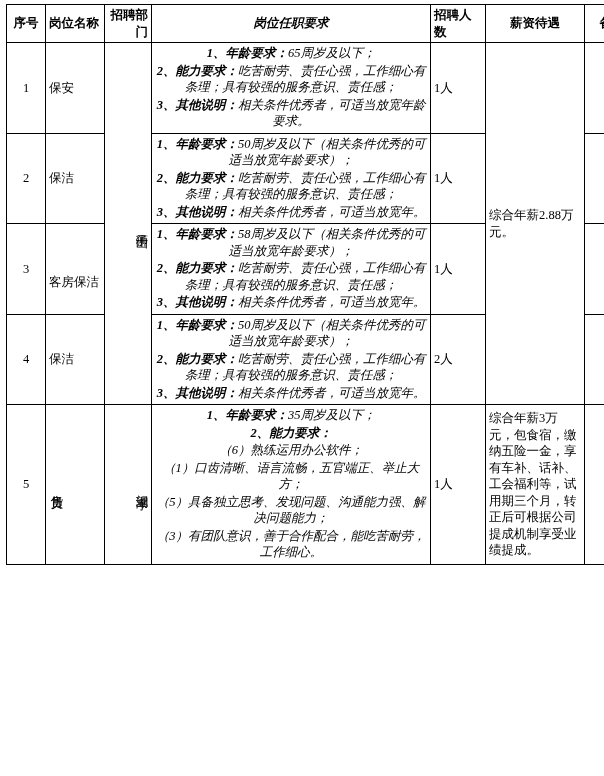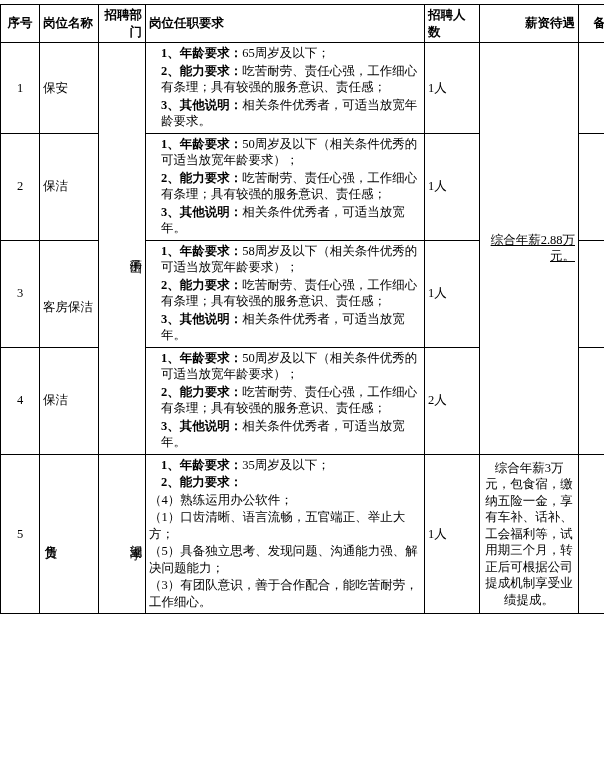--- a/index.html
+++ b/index.html
@@ -10,21 +10,21 @@
   body {
     width: 604px;
     height: 776px;
     font-family: "Liberation Serif", "DejaVu Serif", serif;
     color: #000000;
   }
   .sheet {
     width: 604px;
     height: 776px;
     box-sizing: border-box;
-    padding: 4px 6px 4px 0;
+    padding: 4px 6px 4px 6px;
   }
   table.job-table {
     border-collapse: collapse;
     width: 592px;
     table-layout: fixed;
   }
   table.job-table td, table.job-table th {
     border: 1px solid #000000;
     vertical-align: middle;
     padding: 2px 3px;
@@ -33,44 +33,43 @@
   }
   thead th {
     text-align: center;
     font-weight: bold;
     font-size: 13px;
     padding: 4px 2px;
   }
   .c-seq { width: 32px; text-align: center; }
   .c-name { width: 52px; text-align: left; }
   .c-dept { width: 40px; text-align: right; }
-  .c-req { width: 272px; text-align: left; }
+  .c-req { width: 272px; text-align: center; font-style: italic; }
   .c-count { width: 48px; text-align: left; }
-  .c-salary { width: 92px; text-align: right; }
+  .c-salary { width: 92px; text-align: center; }
   .c-remark { width: 48px; text-align: center; }
 
   .vert {
     
     writing-mode: vertical-rl;
     text-orientation: upright;
     letter-spacing: 1px;
     display: inline-block;
     line-height: 1.1;
   }
-  .req-line { margin: 0 0 1px 12px; }
+  .req-line { margin: 0 0 1px 0; }
   .req-line b { font-weight: bold; }
   .sub-line { margin: 0 0 1px 0; }
   .salary-mid {
-    text-align: right;
+    text-align: left;
     font-size: 12.5px;
     line-height: 1.4;
-    text-decoration: underline;
   }
   .salary-long {
-    text-align: center;
+    text-align: left;
     font-size: 12.5px;
     line-height: 1.35;
   }
   .name-stack {
     display: inline-block;
     line-height: 1.2;
     margin-top: 28px;
   }
 </style>
 </head>
@@ -149,21 +148,21 @@
         <td class="c-seq">5</td>
         <td class="c-name">
           <span class="vert">售货员</span>
         </td>
         <td class="c-dept">
           <span class="vert">望湖亭</span>
         </td>
         <td class="c-req">
           <p class="req-line"><b>1、年龄要求：</b><span>35周岁及以下；</span></p>
           <p class="req-line"><b>2、能力要求：</b></p>
-          <p class="sub-line">（4）熟练运用办公软件；</p>
+          <p class="sub-line">（6）熟练运用办公软件；</p>
           <p class="sub-line">（1）口齿清晰、语言流畅，五官端正、举止大方；</p>
           <p class="sub-line">（5）具备独立思考、发现问题、沟通能力强、解决问题能力；</p>
           <p class="sub-line">（3）有团队意识，善于合作配合，能吃苦耐劳，工作细心。</p>
         </td>
         <td class="c-count">1人</td>
         <td class="c-salary salary-long">综合年薪3万元，包食宿，缴纳五险一金，享有车补、话补、工会福利等，试用期三个月，转正后可根据公司提成机制享受业绩提成。</td>
         <td class="c-remark"></td>
       </tr>
 
     </tbody>

